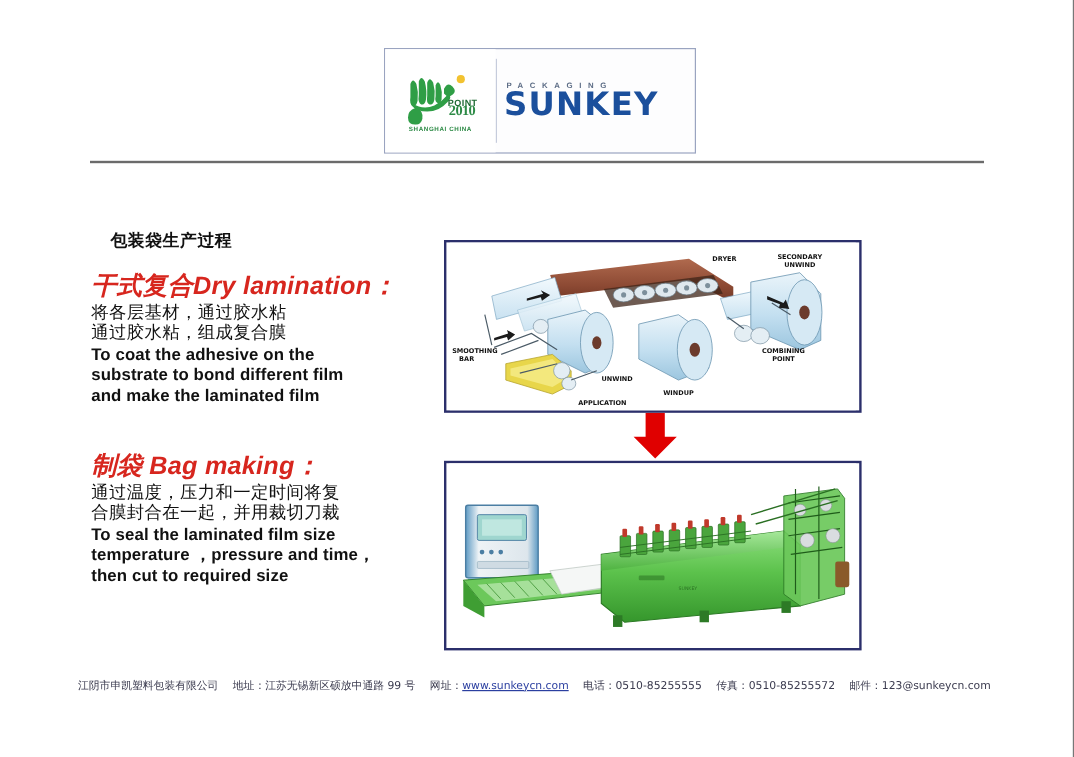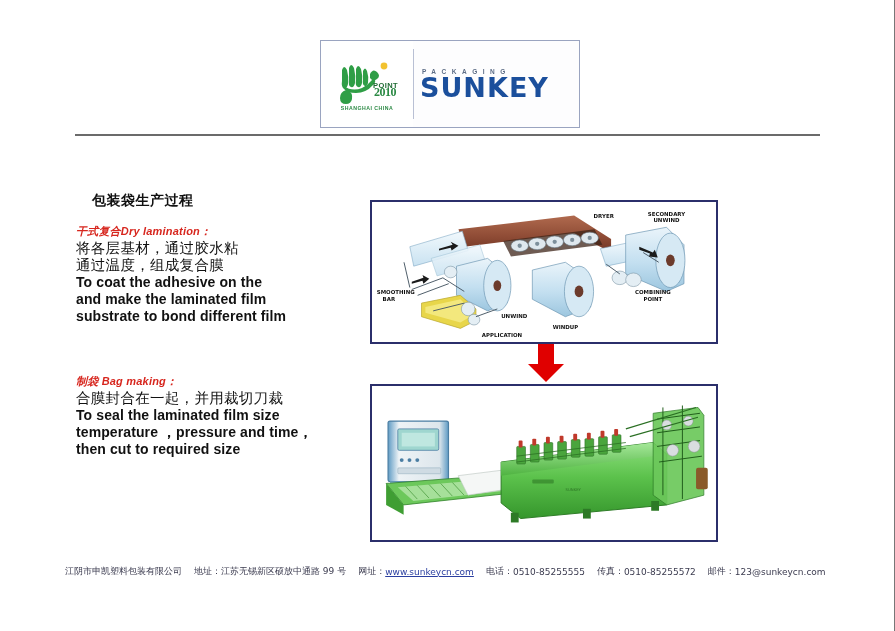--- a/index.html
+++ b/index.html
@@ -83,21 +83,21 @@
   }
   .subtitle{
     position:absolute;left:92px;top:192px;
     font-family:"DejaVu Sans","Liberation Sans",sans-serif;
     font-size:14px;font-weight:bold;color:#111;letter-spacing:.5px;
   }
 
   
   .block{position:absolute;left:76px;}
   .blk-head{
-    font-size:11px;font-weight:bold;font-style:italic;color:#d7261e;
+    font-size:21px;font-weight:bold;font-style:italic;color:#d7261e;
     letter-spacing:.2px;margin-bottom:1px;white-space:nowrap;
   }
   .blk-cn{
     font-family:"DejaVu Sans","Liberation Sans",sans-serif;
     font-size:14.5px;color:#111;line-height:1.18;letter-spacing:.3px;
     font-weight:500;
   }
   .blk-en{
     font-size:14px;font-weight:bold;color:#111;line-height:1.22;
     letter-spacing:.1px;
@@ -163,28 +163,29 @@
       <div class="sk-name">SUNKEY</div>
     </div>
   </div>
 
   <div class="hrule"></div>
   <div class="subtitle">包装袋生产过程</div>
 
   <div class="block" id="block1">
     <div class="blk-head">干式复合Dry lamination：</div>
     <div class="blk-cn">将各层基材，通过胶水粘</div>
-    <div class="blk-cn">通过温度，组成复合膜</div>
+    <div class="blk-cn">通过胶水粘，组成复合膜</div>
     <div class="blk-en">To coat the adhesive on the</div>
+    <div class="blk-en">substrate to bond different film</div>
     <div class="blk-en">and make the laminated film</div>
-    <div class="blk-en">substrate to bond different film</div>
   </div>
 
   <div class="block" id="block2">
     <div class="blk-head">制袋 Bag making：</div>
+    <div class="blk-cn">通过温度，压力和一定时间将复</div>
     <div class="blk-cn">合膜封合在一起，并用裁切刀裁</div>
     <div class="blk-en">To seal the laminated film size</div>
     <div class="blk-en">temperature ，pressure and time，</div>
     <div class="blk-en">then cut to required size</div>
   </div>
 
   <div class="figframe" id="fig-top">
     <svg viewBox="0 0 348 144" xmlns="http://www.w3.org/2000/svg">
       <defs>
         <linearGradient id="rollG" x1="0" y1="0" x2="0" y2="1">

